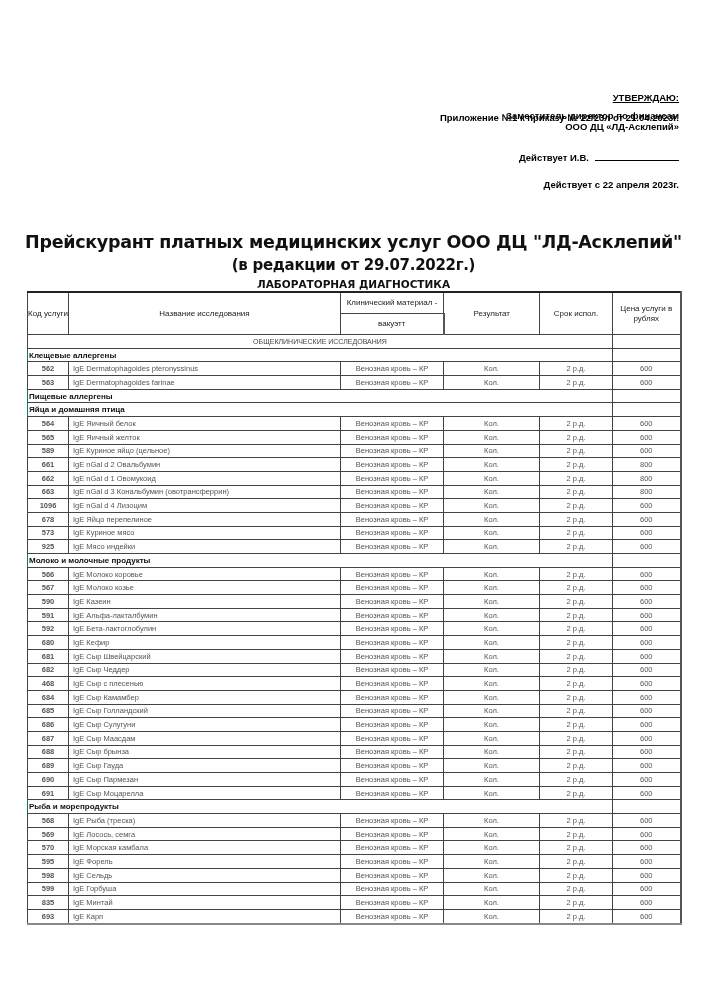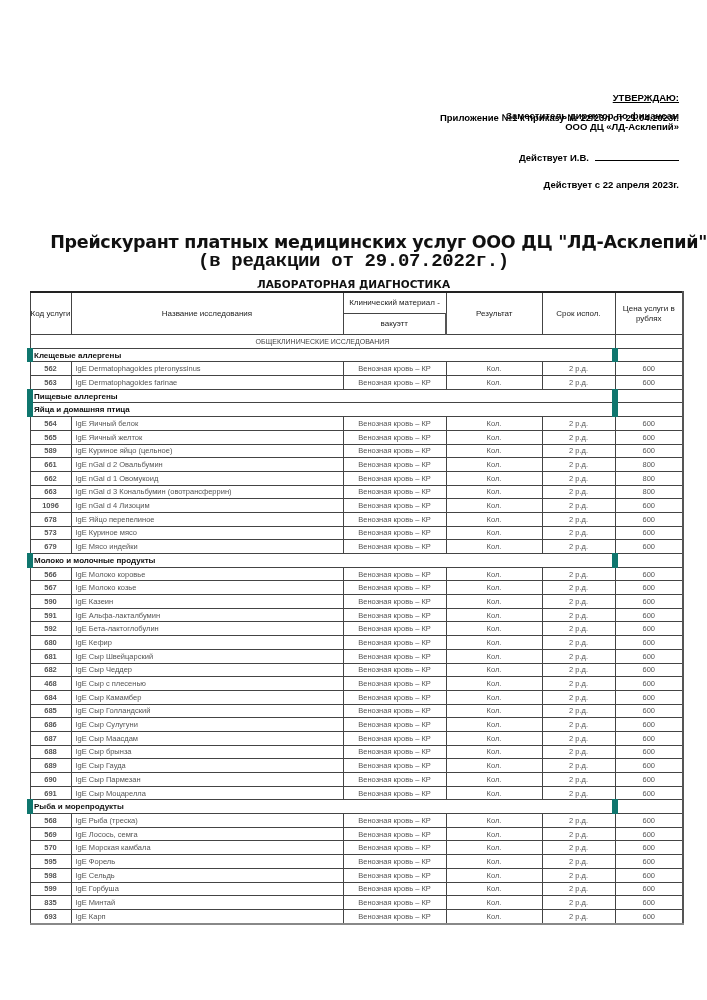--- a/index.html
+++ b/index.html
@@ -1,34 +1,34 @@
 <!DOCTYPE html>
 <html><head>
 <meta charset="utf-8">
 <style>
   html, body { margin: 0; padding: 0; background: #ffffff; }
   body { width: 707px; height: 1000px; position: relative; overflow: hidden; font-family: "Liberation Sans", sans-serif; color: #000; }
   .approval { position: absolute; right: 28px; text-align: right; font-size: 9.5px; font-weight: bold; line-height: 11px; }
   .sign-line { display: inline-block; width: 84px; border-bottom: 1px solid #000; height: 9px; vertical-align: baseline; margin-left: 6px; }
   .title { position: absolute; left: 0; width: 707px; text-align: center; font-family: "DejaVu Sans", sans-serif; font-weight: bold; color: #111; }
-  .t1 { top: 232px; font-size: 17.5px; letter-spacing: -0.3px; text-align: right; }
-  .t2 { top: 250px; font-size: 19px; letter-spacing: -0.3px; font-family: Liberation Mono, monospace; }
+  .t1 { top: 232px; font-size: 17.5px; letter-spacing: -0.3px; }
+  .t2 { top: 256px; font-size: 15px; letter-spacing: -0.3px; }
   .t3 { top: 278px; font-size: 10.5px; }
   table.price { position: absolute; left: 27px; top: 291px; width: 653px; border-collapse: collapse; table-layout: fixed; font-family: "Liberation Sans", sans-serif; }
   table.price td, table.price th { border: 1px solid #444; padding: 0; font-size: 7.5px; color: #555; height: 12.7px; line-height: 11px; overflow: hidden; white-space: nowrap; }
   table.price thead th { font-weight: normal; color: #222; font-size: 8px; text-align: center; white-space: normal; line-height: 10px; }
   table.price thead th.hdr-tall { height: 41px; }
   table.price thead th.hdr-half { height: 20px; }
   .outer-top { border-top: 2px solid #222 !important; }
   td.code { text-align: center; font-weight: bold; color: #222; }
   td.name { padding-left: 4px !important; }
   td.c { text-align: center; }
   tr.section td.sec-label { text-align: center; font-size: 7px; color: #444; }
   tr.category td.cat-label { font-weight: bold; color: #111; font-size: 8px; padding-left: 1px !important; }
-  tr.category td { border-left: 6px solid #0f766e; }
+  tr.category td { border-left: 1px solid #0f766e; }
   table.price tr td:last-child, table.price tr th:last-child { border-right: 2px solid #555; }
   table.price tr:last-child td { border-bottom: 2px solid #888; }
 </style>
 </head>
 <body>
 
 <div class="approval" style="top:69px;margin-top:43px;">Приложение №1 к приказу № 22/23л от 21.04.2023г.</div>
 <div class="approval" style="top:92px;text-decoration:underline;">УТВЕРЖДАЮ:</div>
 <div class="approval" style="top:110px;">
   <div>Заместитель директор по финансам</div>
@@ -164,21 +164,21 @@
       </tr>
       <tr>
         <td class="code">573</td>
         <td class="name">IgE Куриное мясо</td>
         <td class="c">Венозная кровь – КР</td>
         <td class="c">Кол.</td>
         <td class="c">2 р.д.</td>
         <td class="c">600</td>
       </tr>
       <tr>
-        <td class="code">679</td>
+        <td class="code">925</td>
         <td class="name">IgE Мясо индейки</td>
         <td class="c">Венозная кровь – КР</td>
         <td class="c">Кол.</td>
         <td class="c">2 р.д.</td>
         <td class="c">600</td>
       </tr>
       <tr class="category">
         <td colspan="5" class="cat-label">Молоко и молочные продукты</td>
         <td></td>
       </tr>

